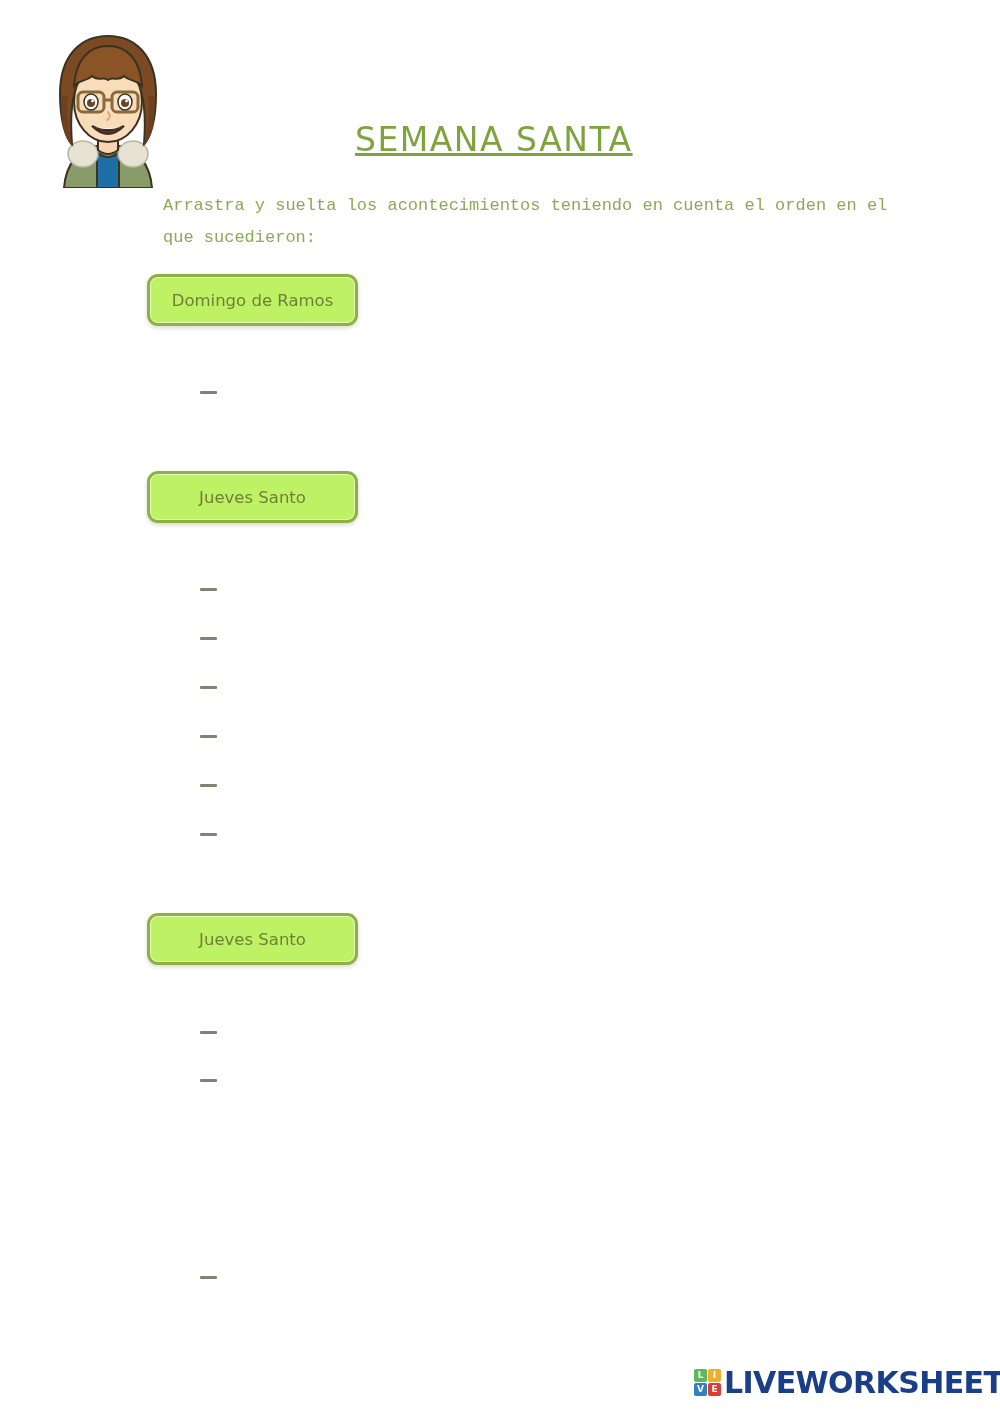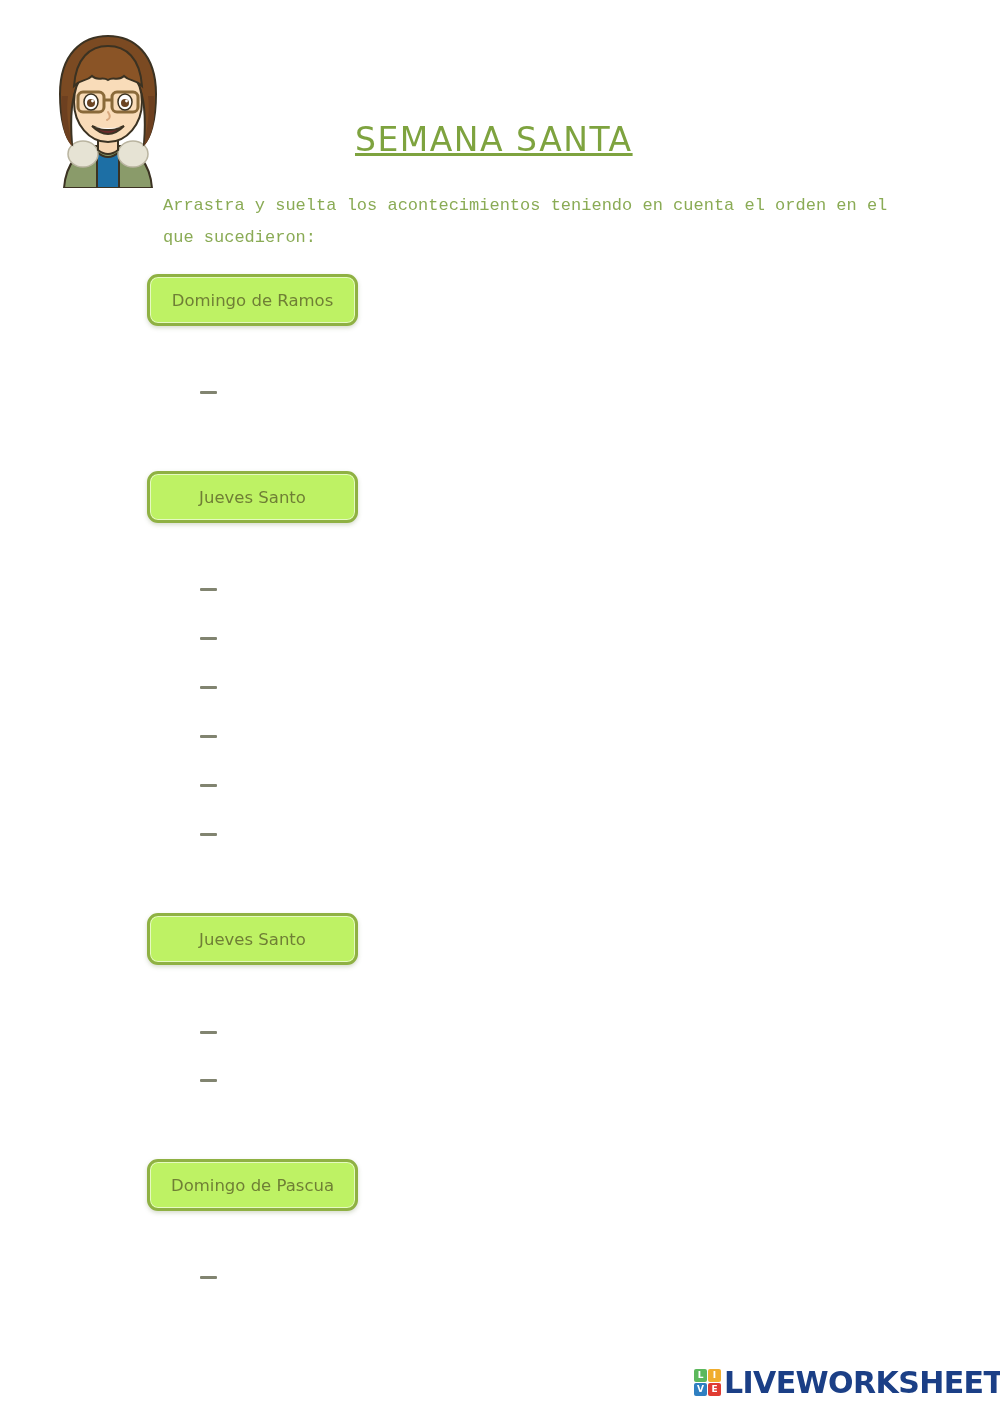--- a/index.html
+++ b/index.html
@@ -193,23 +193,20 @@
 
   <div class="drag-box box-1">
     <span class="drag-box-label">Domingo de Ramos</span>
   </div>
   <div class="drag-box box-2">
     <span class="drag-box-label">Jueves Santo</span>
   </div>
   <div class="drag-box box-3">
     <span class="drag-box-label">Jueves Santo</span>
   </div>
-  <div class="drag-box box-4">
-    <span class="drag-box-label">Domingo de Pascua</span>
-  </div>
 
   <div class="drop-slot" style="top:385px">
       <span class="dash"></span>
     </div>
   <div class="drop-slot" style="top:582px">
       <span class="dash"></span>
     </div>
   <div class="drop-slot" style="top:631px">
       <span class="dash"></span>
     </div>

